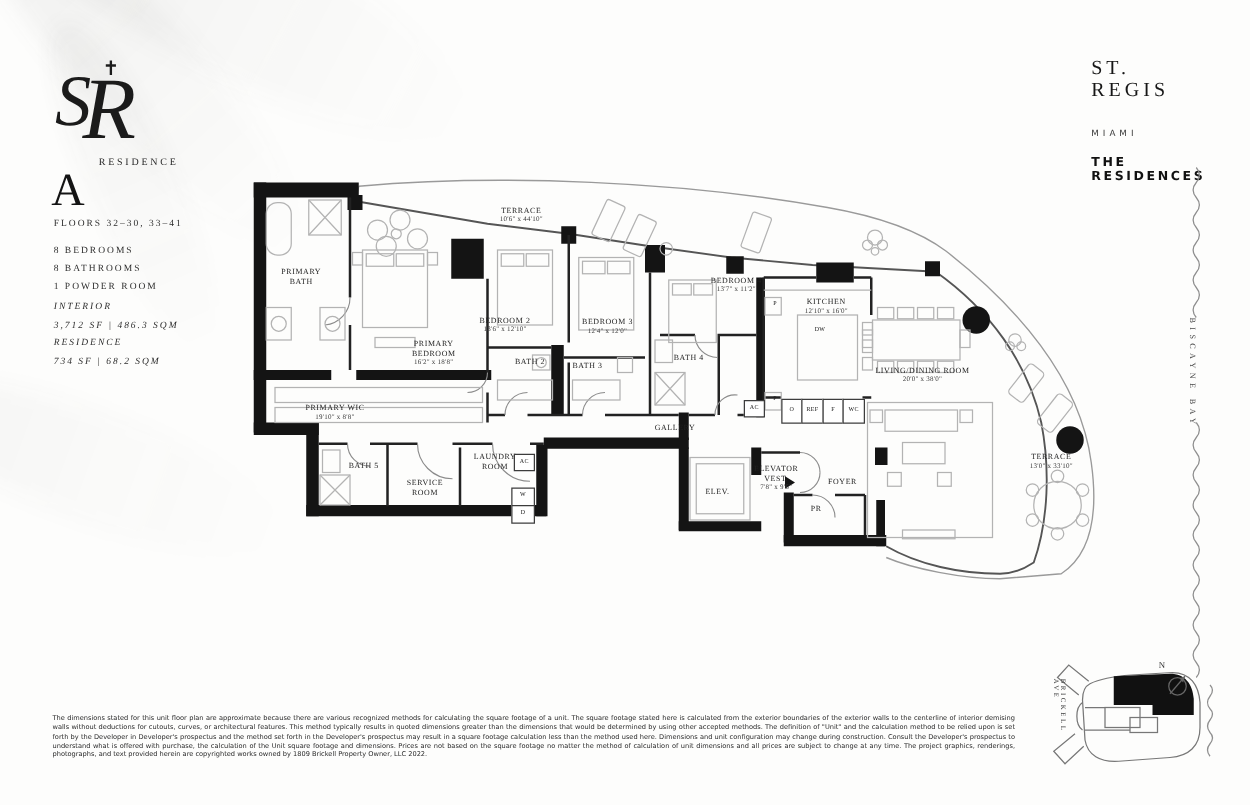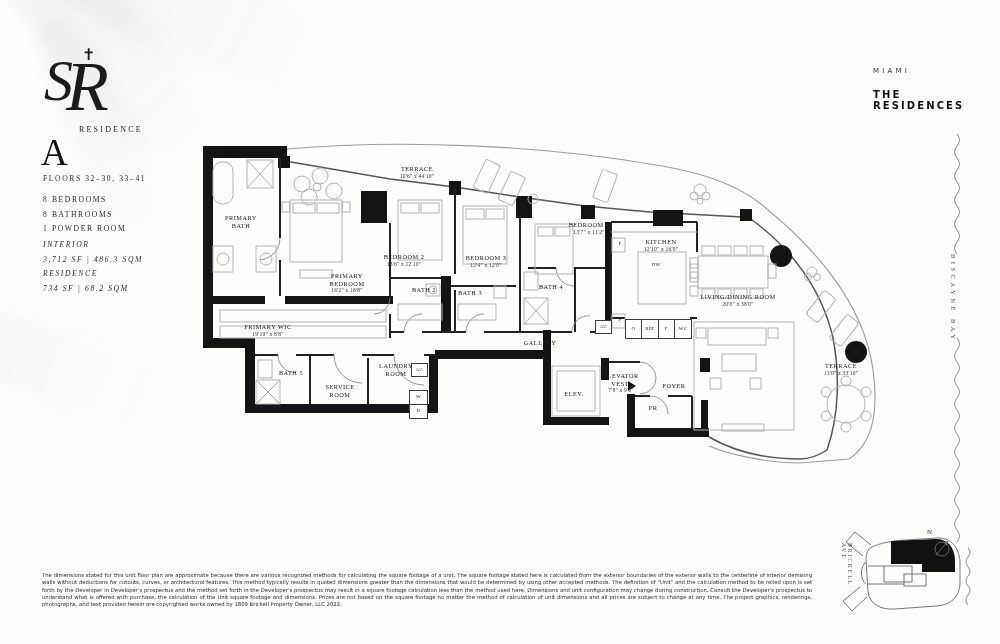--- a/index.html
+++ b/index.html
@@ -53,20 +53,21 @@
   <div>1 POWDER ROOM</div>
 </div>
 <div class="abs panel-txt" style="left:43px;top:238px;font-style:italic;">
   <div>INTERIOR</div>
   <div>3,712 SF | 486.3 SQM</div>
   <div>RESIDENCE</div>
   <div>734 SF | 68.2 SQM</div>
 </div>
 
 <div class="abs" style="left:873px;top:46px;width:100px;">
+  <div class="brand-main">ST. REGIS</div>
   <div class="brand-city">MIAMI</div>
   <div class="brand-res">THE RESIDENCES</div>
 </div>
 
 <svg class="abs" style="left:195px;top:128px;" width="750" height="345" viewBox="195 128 750 345">
 
   <g stroke="#9a9a9a" stroke-width="1.1" fill="none">
     <path d="M287,149 C400,139 545,145 662,166 C708,174 737,186 757,201 C812,244 864,302 873,370 C879,413 872,444 849,459 L800,463 C770,463 730,455 709,446"></path>
     <path d="M287,149 L285,161"></path>
   </g>

